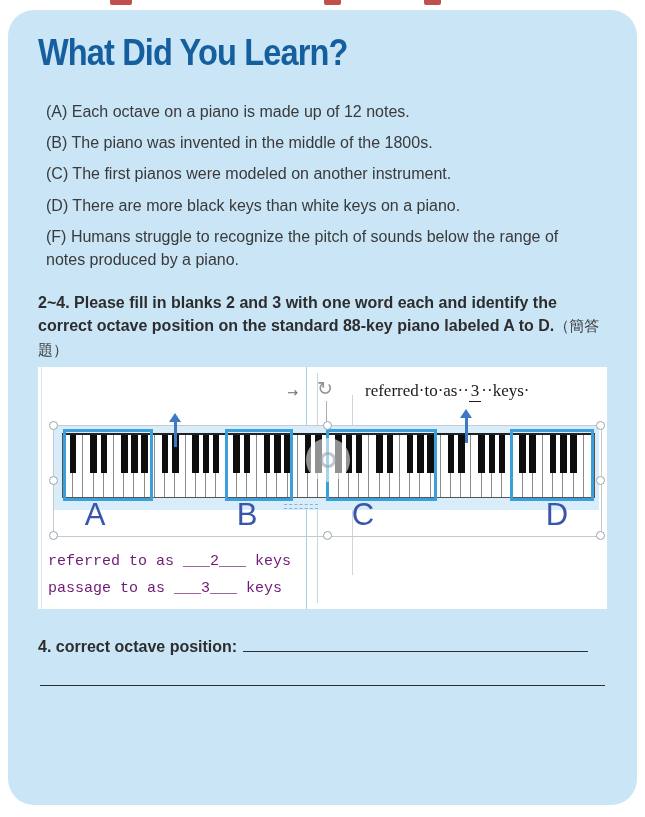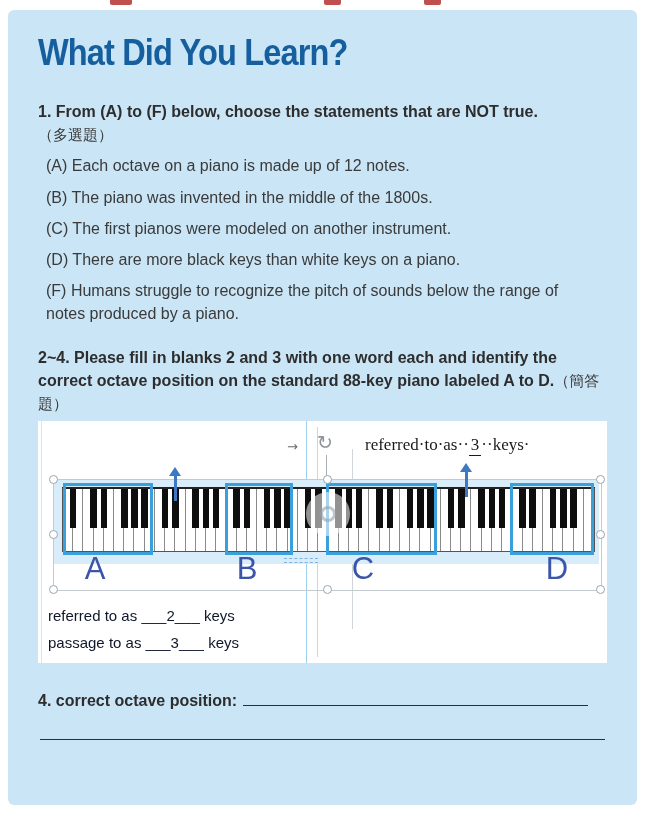--- a/index.html
+++ b/index.html
@@ -8,21 +8,21 @@
     font-family:"Liberation Sans",sans-serif;color:#3a3a3a;
     position:relative;
   }
   .top-mark{position:absolute;top:0;height:5px;background:#c0504d;border-radius:0 0 2px 2px;}
   .mark1{left:110px;width:22px;}
   .mark2{left:324px;width:17px;}
   .mark3{left:424px;width:17px;}
 
   .card{
     position:absolute;left:8px;top:10px;width:629px;height:795px;
-    background:#cae5f6;border-radius:6px;box-sizing:border-box;
+    background:#cae5f6;border-radius:26px;box-sizing:border-box;
     padding:18px 30px 0 30px;
   }
   h1.title{
     margin:4px 0 26px 0;
     font-size:37px;font-weight:800;color:#155f9f;letter-spacing:-1px;
     transform:scaleX(0.88);transform-origin:left center;white-space:nowrap;
   }
   .q-head{font-weight:bold;color:#2d2d2d;font-size:16px;line-height:1.45;margin:0;}
   .tag{font-weight:normal;color:#3a3a3a;font-size:15px;}
   .options{margin:0 0 14px 0;font-size:16px;line-height:1.45;color:#3a3a3a;}
@@ -79,46 +79,42 @@
   .h-bl{left:11px;top:164px;} .h-bc{left:285px;top:164px;} .h-br{left:558px;top:164px;}
 
   .fade-circle{position:absolute;left:268px;top:71px;width:44px;height:44px;border-radius:50%;
     background:rgba(255,255,255,0.55);z-index:5;}
   .fade-circle .ring{position:absolute;left:14px;top:14px;width:16px;height:16px;border-radius:50%;
     border:3px solid rgba(150,160,170,0.6);box-sizing:border-box;}
 
   .tiny-marks{position:absolute;left:246px;top:137px;width:34px;z-index:4;}
   .tiny-marks i{display:block;height:0;border-top:1px dashed #7fb2e0;margin-bottom:3px;}
 
-  .fig-caption{position:absolute;left:10px;font-family:Liberation Sans, sans-serif;
-    font-size:15px;color:#0f172a;}
+  .fig-caption{position:absolute;left:10px;font-family:Liberation Mono, monospace;
+    font-size:15px;color:#701a75;}
   .cap1{top:186px;} .cap2{top:213px;}
 
   
   .q4{margin-top:26px;}
   .blank-line{display:inline-block;border-bottom:1.5px solid #2f2f2f;height:14px;vertical-align:baseline;}
   .q4 .blank-line{width:345px;margin-left:6px;}
   .q5{margin-top:14px;}
   .answer-line{margin-top:26px;margin-left:2px;width:565px;border-bottom:1.5px solid #2f2f2f;height:1px;}
 </style>
 </head>
 <body>
 
 <span class="top-mark mark1"></span>
 <span class="top-mark mark2"></span>
 <span class="top-mark mark3"></span>
 
 <div class="card">
 
   <h1 class="title">What Did You Learn?</h1>
 
-  <p class="q-head">
-    <span>1. From (A) to (F) below, choose the statements that are NOT true.</span><br>
-    <span class="tag">（多選題）</span>
-  </p>
   <div class="options">
     <p>(A) Each octave on a piano is made up of 12 notes.</p>
     <p>(B) The piano was invented in the middle of the 1800s.</p>
     <p>(C) The first pianos were modeled on another instrument.</p>
     <p>(D) There are more black keys than white keys on a piano.</p>
     <p>(F) Humans struggle to recognize the pitch of sounds below the range of notes produced by a piano.</p>
   </div>
 
   <p class="q-head block-gap">
     <span>2~4. Please fill in blanks 2 and 3 with one word each and identify the correct octave position on the standard 88-key piano labeled A to D.</span><span class="tag">（簡答題）</span>

